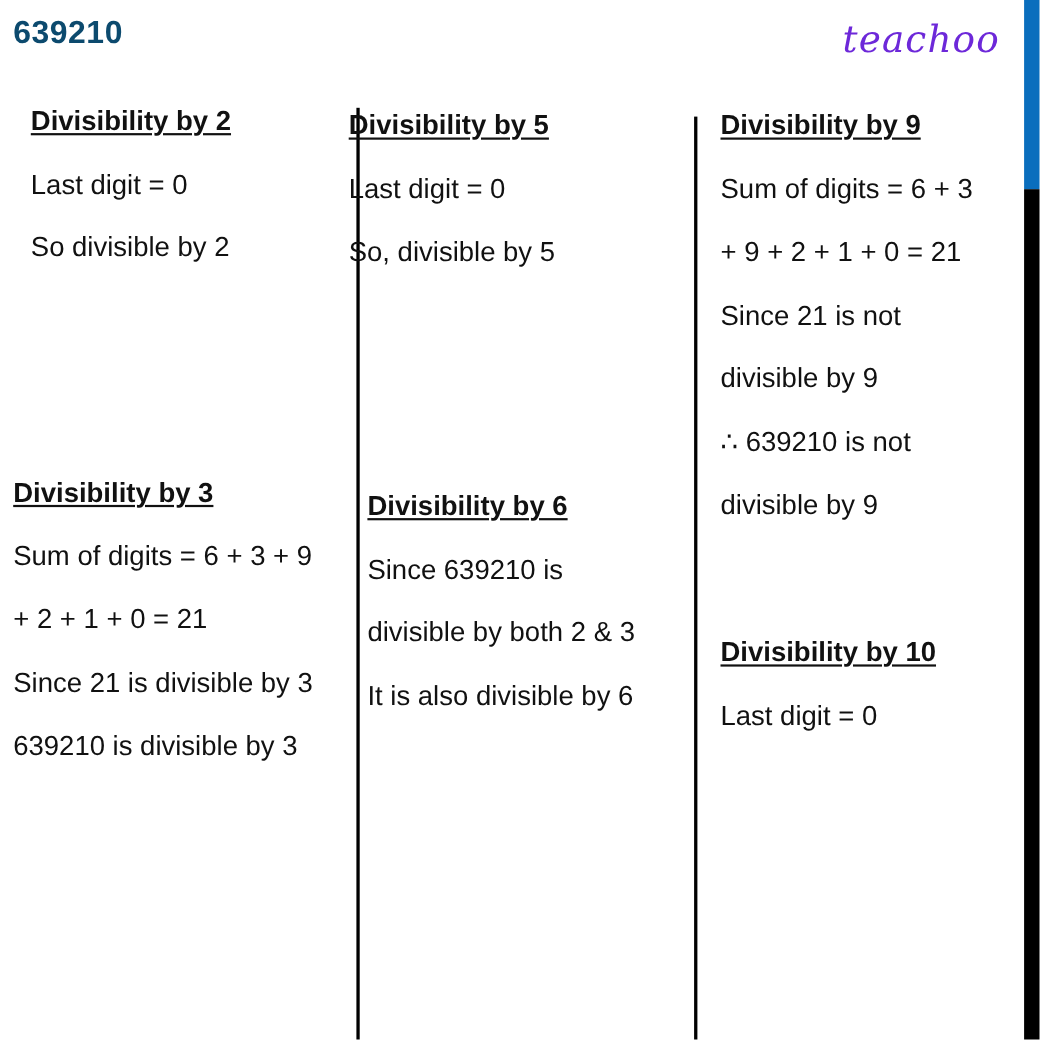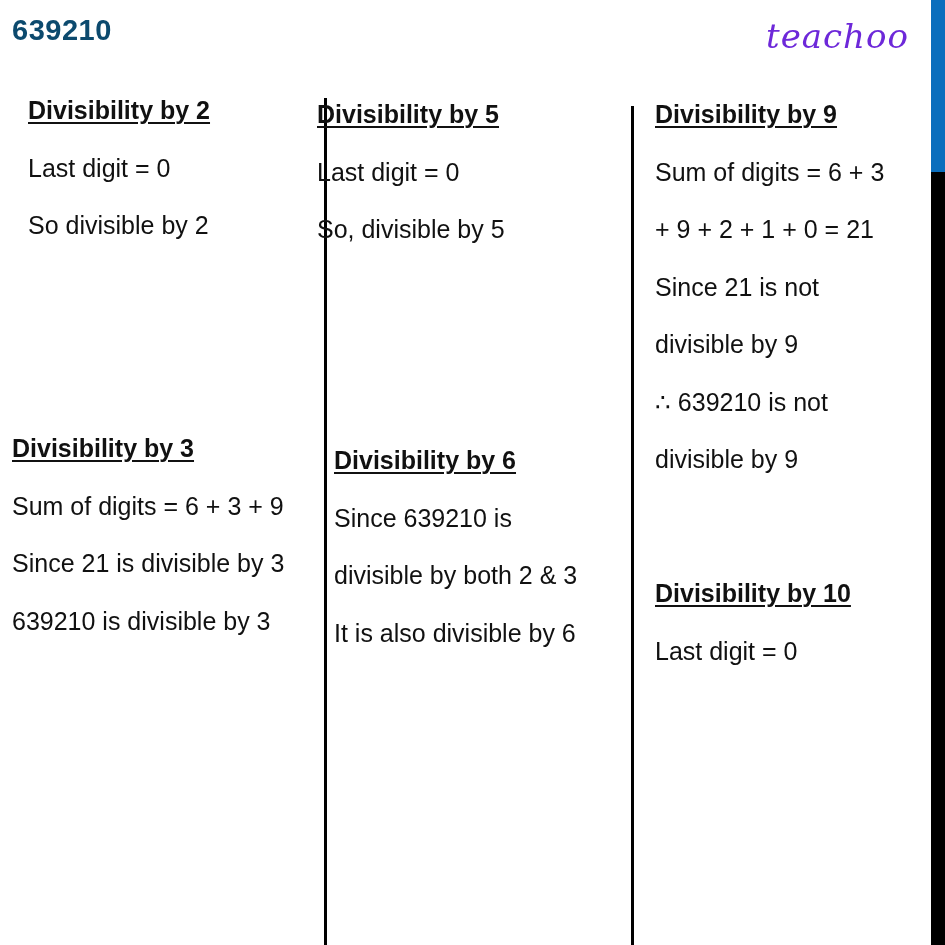--- a/index.html
+++ b/index.html
@@ -29,20 +29,21 @@
 
 <div class="block" style="left:0; top:82px;margin-left:28px;">
   <div class="line head">Divisibility by 2</div>
   <div class="line">Last digit = 0</div>
   <div class="line">So divisible by 2</div>
 </div>
 
 <div class="block" style="left:12px; top:420px;">
   <div class="line head">Divisibility by 3</div>
   <div class="line">Sum of digits = 6 + 3 + 9</div>
+  <div class="line">+ 2 + 1 + 0 = 21</div>
   <div class="line">Since 21 is divisible by 3</div>
   <div class="line">639210 is divisible  by 3</div>
 </div>
 
 <div class="block" style="left:317px; top:86px;">
   <div class="line head">Divisibility by 5</div>
   <div class="line">Last digit = 0</div>
   <div class="line">So, divisible by 5</div>
 </div>
 

